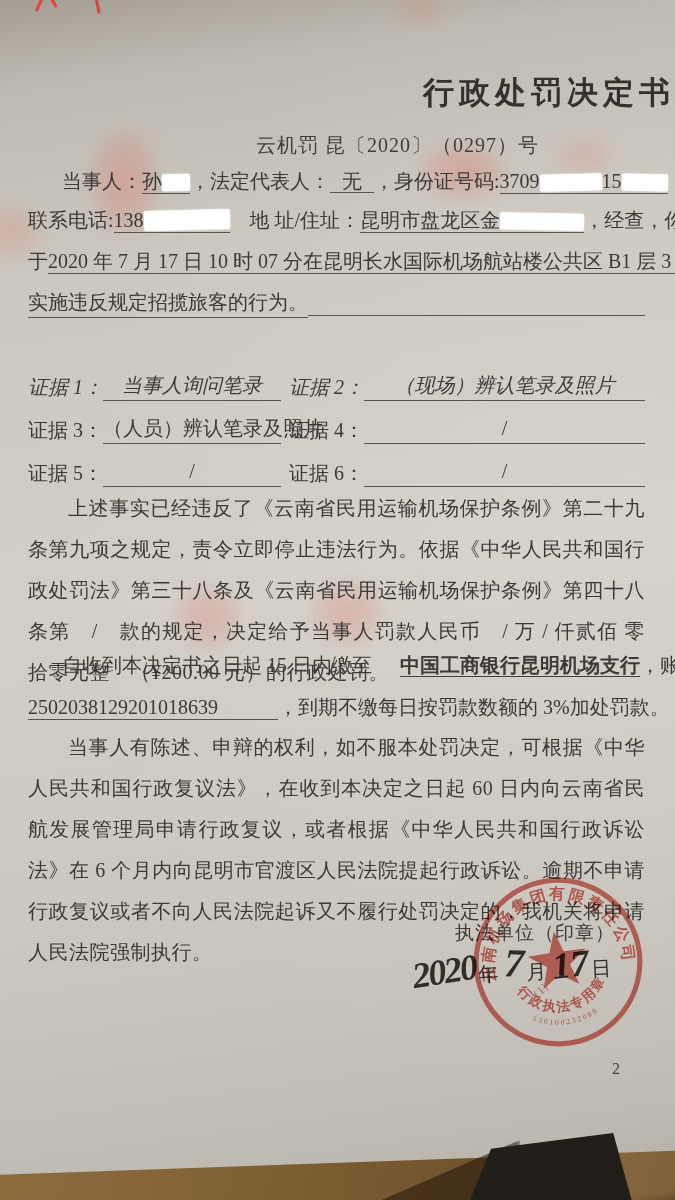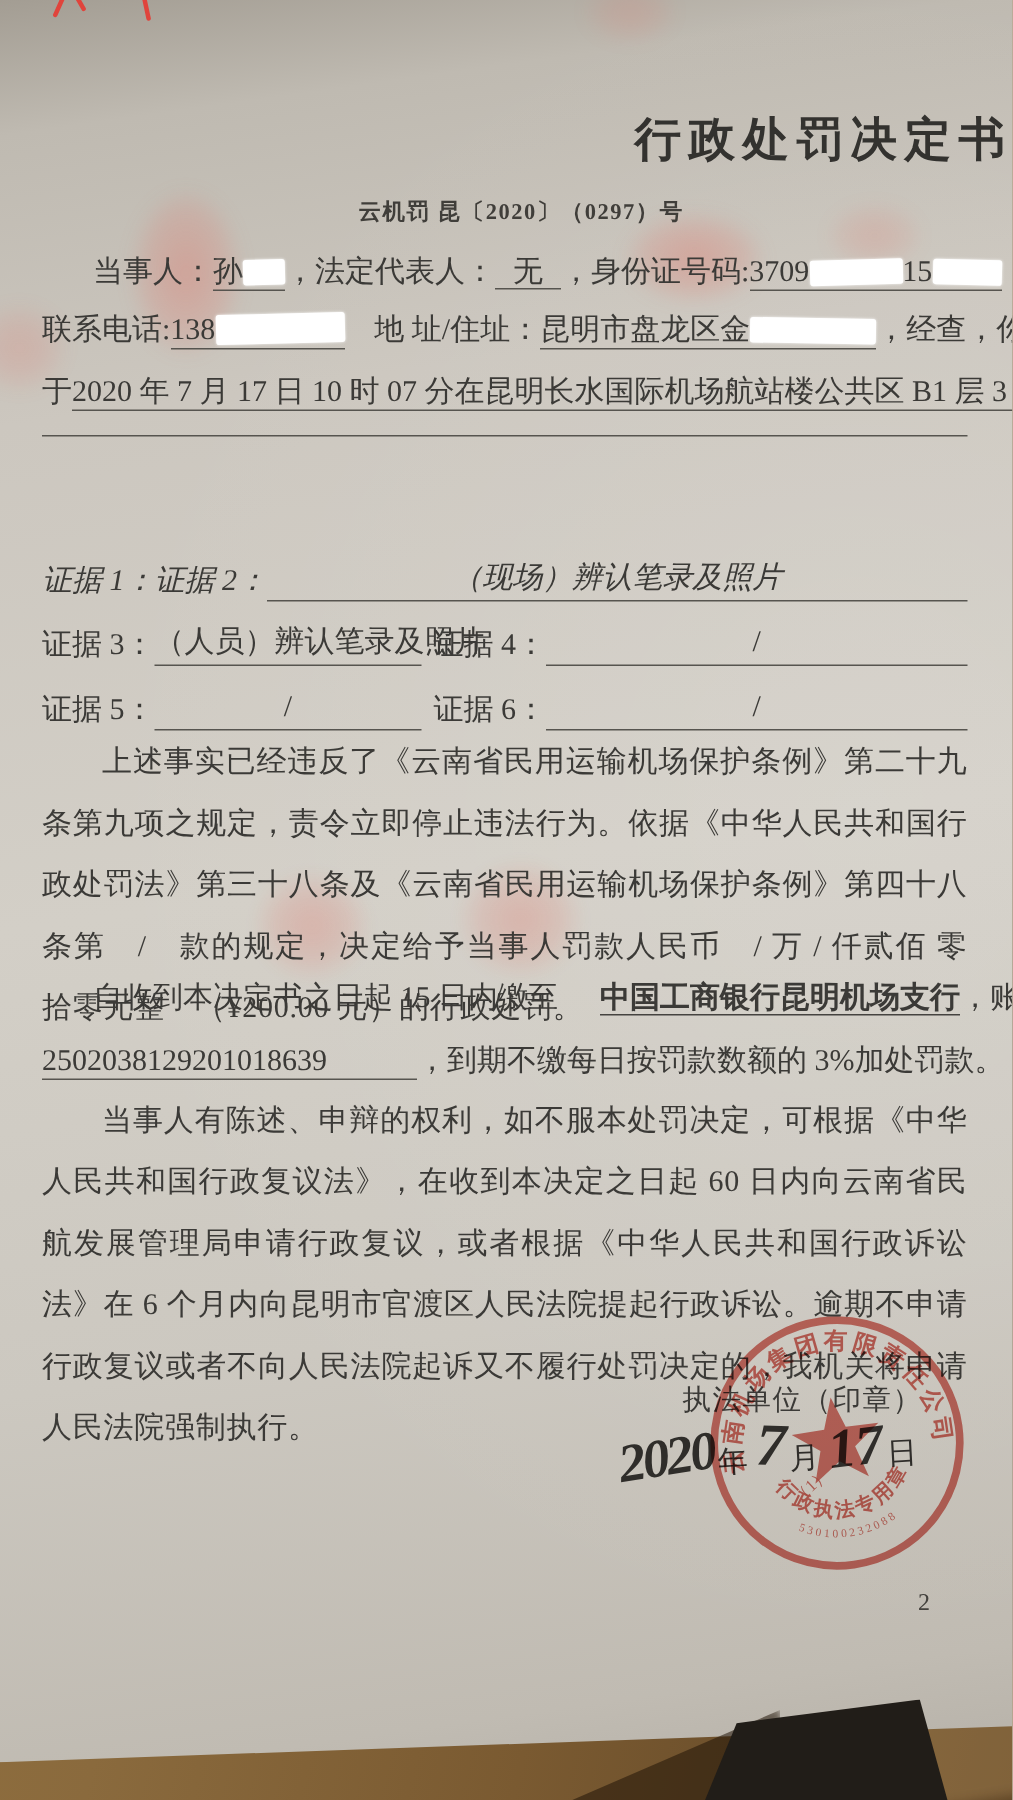--- a/index.html
+++ b/index.html
@@ -24,21 +24,21 @@
       linear-gradient(172deg,#a39d93 0%,#bfbab1 7%,#ccc7bf 22%,#d3cfc7 48%,#ccc8c0 72%,#c0bbb2 92%,#b4afa6 100%);
     color:#3b3a37;
   }
   .row{position:absolute;left:28px;right:30px;font-size:20px;line-height:27px;white-space:nowrap;}
   .para{position:absolute;left:28px;right:30px;font-size:20px;line-height:41px;
     text-align:justify;text-indent:2em;white-space:normal;letter-spacing:.5px;}
   .u{border-bottom:1.5px solid #56544f;padding-bottom:1px;}
   .ub{border-bottom:1.6px solid #454340;}
   .title{position:absolute;top:72px;left:0;width:100%;text-align:right;
     font-size:31px;font-weight:700;letter-spacing:5px;color:#33322f;}
-  .docnum{position:absolute;top:132px;left:239px;font-size:15px;letter-spacing:1px;color:#403e3a;font-weight:bold;}
+  .docnum{position:absolute;top:132px;left:256px;font-size:20px;letter-spacing:1px;color:#403e3a;}
   .redact{display:inline-block;background:#ffffff;height:17px;vertical-align:-3px;
     transform:rotate(-1.5deg);border-radius:2px;box-shadow:0 0 2px rgba(255,255,255,.9);}
   .ev-row{display:flex;align-items:flex-end;}
   .ev-label{flex:none;}
   .ev-val-l{flex:none;width:178px;text-align:center;margin-right:8px;}
   .ev-val-r{flex:1;text-align:center;}
   .fill-line{flex:1;border-bottom:1.5px solid #56544f;height:1px;align-self:flex-end;margin-bottom:2px;}
   
   .fp{position:absolute;border-radius:50%;filter:blur(6px);
     background:radial-gradient(ellipse at center,rgba(224,112,100,.38) 0%,rgba(224,112,100,.18) 55%,rgba(224,112,100,0) 75%);}
@@ -83,26 +83,28 @@
   </div>
 
   <div class="row" style="top:207px;">
     <span>联系电话:</span><span class="u"><span>138</span><span class="redact" style="width:86px;height:20px;"></span></span><span>　地 址/住址：</span><span class="u"><span>昆明市盘龙区金</span><span class="redact" style="width:84px;transform:rotate(1deg);"></span></span><span>，经查，你</span>
   </div>
 
   <div class="row" style="top:248px;">
     <span>于</span><span class="u">2020 年 7 月 17 日 10 时 07 分在昆明长水国际机场航站楼公共区 B1 层 3 号门</span>
   </div>
   <div class="row ev-row" style="top:289px;">
+    <span class="u" style="flex:none;">实施违反规定招揽旅客的行为。</span>
     <span class="fill-line"></span>
   </div>
 
 
   <div class="row ev-row" style="top:372px;font-style:italic;">
     <span class="ev-label">证据 1：</span>
+    <span class="ev-val-l u">当事人询问笔录</span>
     <span class="ev-label">证据 2：</span>
     <span class="ev-val-r u">（现场）辨认笔录及照片</span>
   </div>
   <div class="row ev-row" style="top:415px;">
     <span class="ev-label">证据 3：</span>
     <span class="ev-val-l u">（人员）辨认笔录及照片</span>
     <span class="ev-label">证据 4：</span>
     <span class="ev-val-r u">/</span>
   </div>
   <div class="row ev-row" style="top:458px;">

